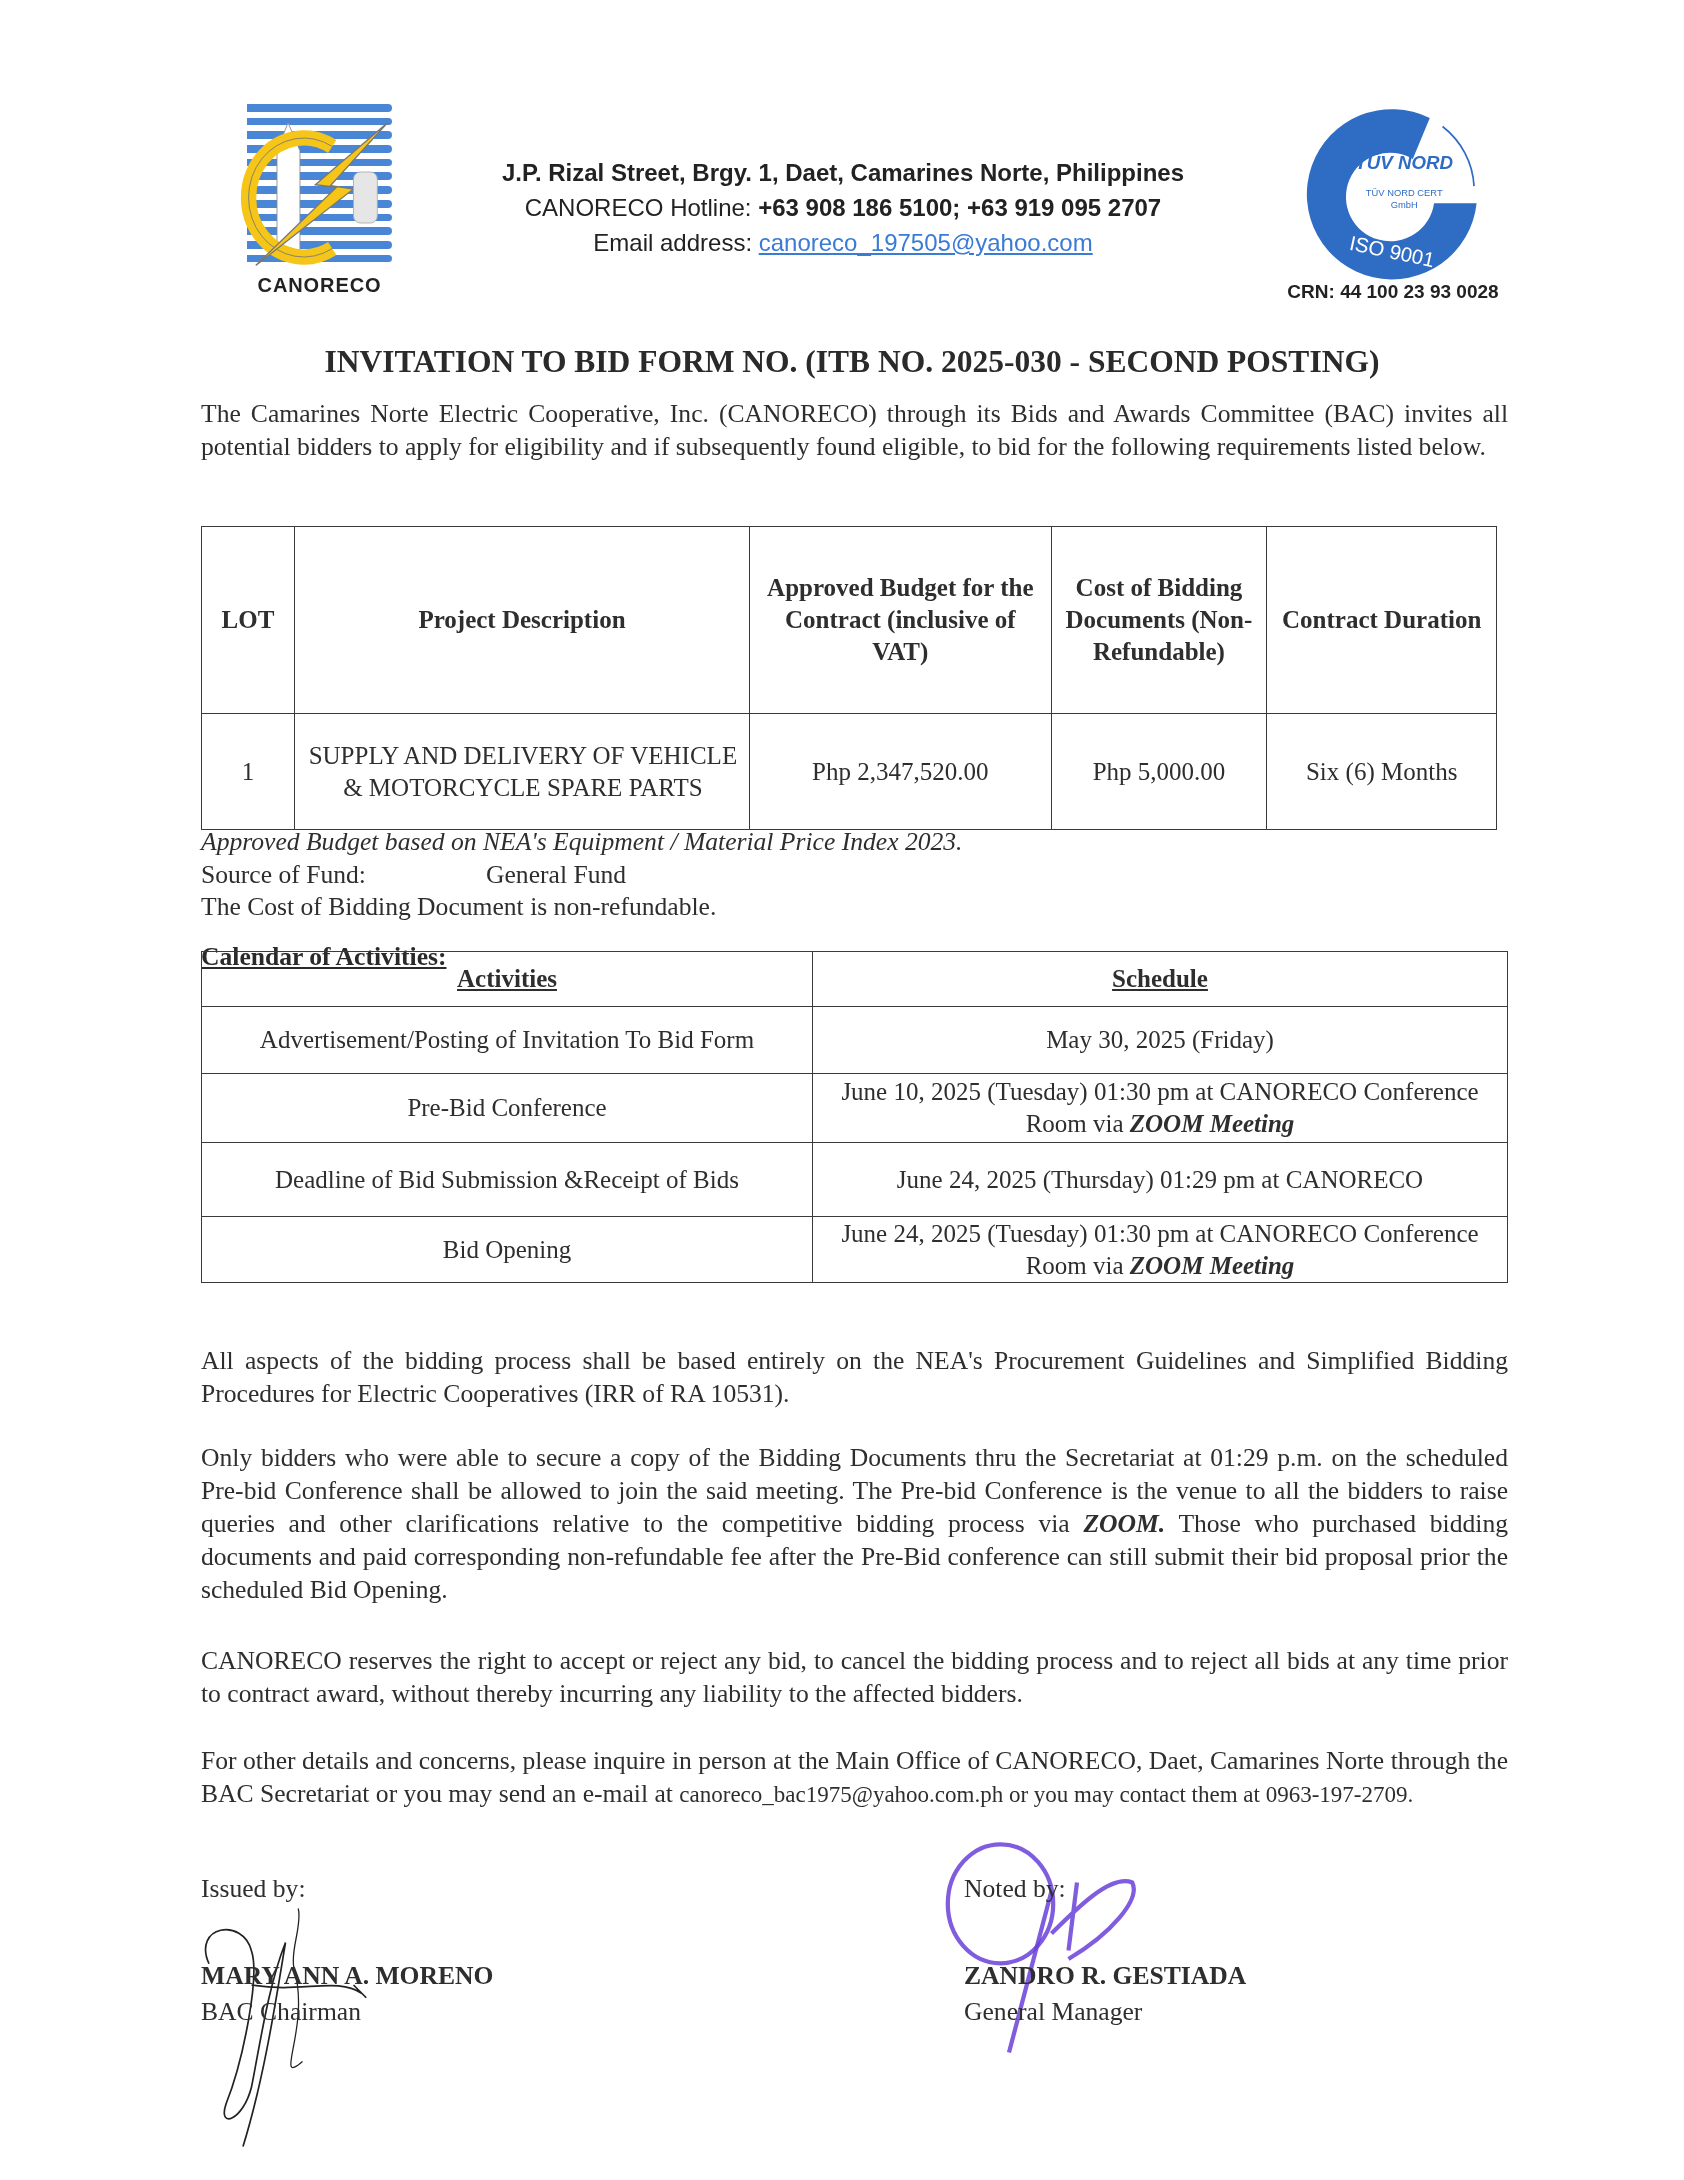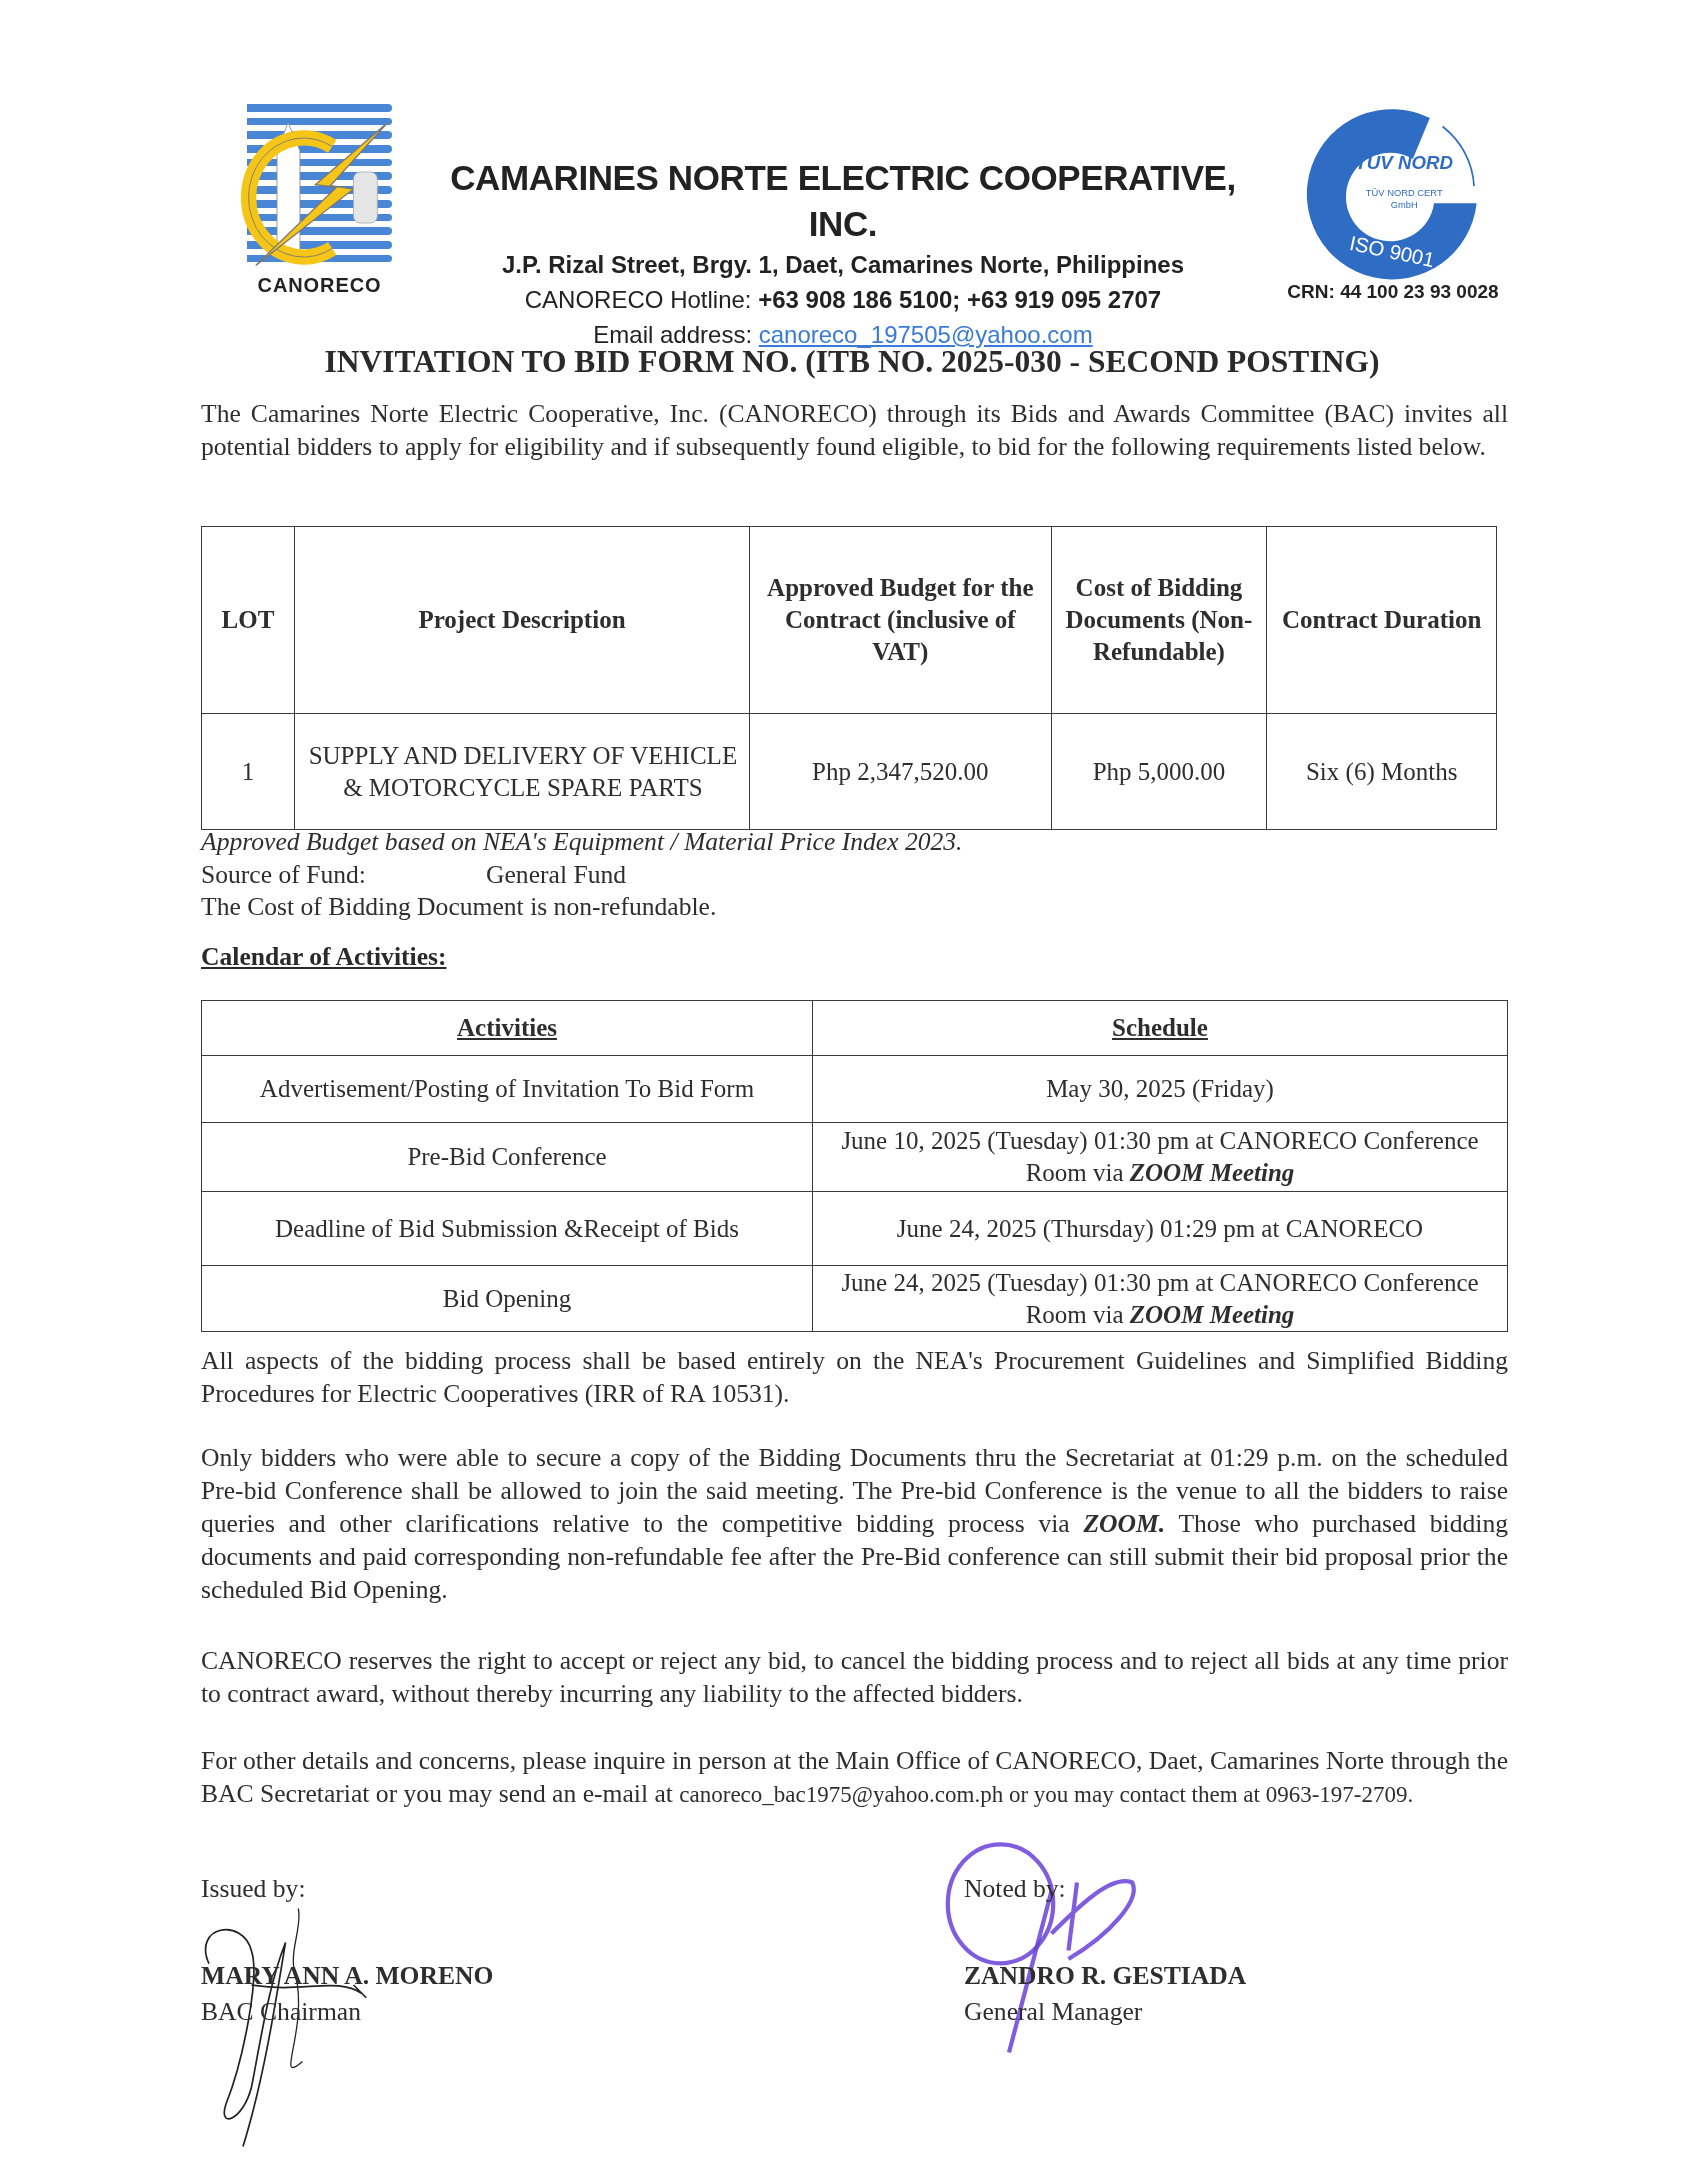--- a/index.html
+++ b/index.html
@@ -38,21 +38,21 @@
   .bid-table td.desc { text-align: center; padding-left: 12px; }
 
   .note { left: 201px; font-size: 25.6px; line-height: 32px; color: #2e2e2e; }
   .note-italic { top: 826px; font-style: italic; }
   .note-fund { top: 859px; }
   .note-fund .fund-value { position: absolute; left: 285px; }
   .note-cost { top: 891px; }
   .cal-heading { left: 201px; top: 942px; font-size: 25.6px; font-weight: 700; text-decoration: underline; color: #2a2a2a; }
 
   
-  .cal-table { position: absolute; left: 201px; top: 1000px; width: 1307px; }
+  .cal-table { position: absolute; left: 201px; top: 951px; width: 1307px; }
   .cal-table td, .cal-table th { border: 1.7px solid #3a3a3a; font-size: 25px; line-height: 32px; text-align: center; vertical-align: middle; color: #2e2e2e; padding: 0 17px; }
   .cal-table th { font-weight: 700; text-decoration: underline; height: 55px; }
   .cal-table td.act { width: 611px; }
   .zoom-strong { font-weight: 700; font-style: italic; }
 
   .p1 { top: 1344px; }
   .p2 { top: 1441px; }
   .p3 { top: 1644px; }
   .p4 { top: 1744px; }
   .p4 .small { font-size: 23px; }
@@ -92,21 +92,20 @@
     <polygon points="68,22 55,55 55,175 82,175 82,55" fill="#ffffff" stroke="#888" stroke-width="1"></polygon>
     <path d="M120,50 A65,70 0 1 0 120,170" fill="none" stroke="#f5c518" stroke-width="18"></path>
     <path d="M120,50 A65,70 0 1 0 120,170" fill="none" stroke="#777" stroke-width="1"></path>
     <polygon points="185,22 100,95 125,98 30,190 145,100 118,96" fill="#f5c518" stroke="#777" stroke-width="1.5"></polygon>
     <rect x="145" y="80" width="28" height="60" rx="8" fill="#e6e6e6" stroke="#aaa"></rect>
   </svg>
   <div class="logo-word">CANORECO</div>
 </div>
 
 <div class="abs company-block">
-  <div class="company-name">CAMARINES NORTE ELECTRIC COOPERATIVE, INC.</div>
   <div class="company-line bold">J.P. Rizal Street, Brgy. 1, Daet, Camarines Norte, Philippines</div>
   <div class="company-line"><span>CANORECO Hotline: </span><b>+63 908 186 5100; +63 919 095 2707</b></div>
   <div class="company-line"><span>Email address: </span><span class="email-link">canoreco_197505@yahoo.com</span></div>
 </div>
 
 <div class="abs cert-logo">
   <svg width="213" height="183" viewBox="0 0 250 215">
     <path d="M170,20 A100,100 0 1 0 225,120 L175,120 A52,52 0 1 1 150,68 Z" fill="#2f6cc4"></path>
     <path d="M185,30 A95,95 0 0 1 222,100" fill="none" stroke="#2f6cc4" stroke-width="2"></path>
     <text x="140" y="80" font-family="Liberation Sans, sans-serif" font-weight="700" font-style="italic" font-size="22" fill="#2f6cc4" text-anchor="middle">TÜV NORD</text>

